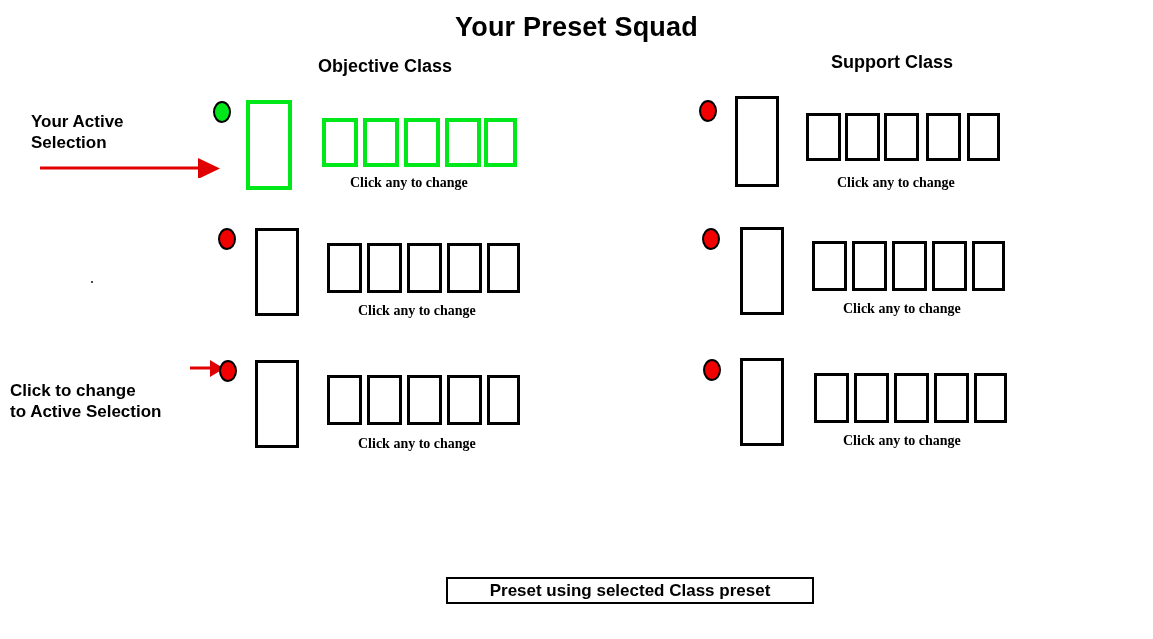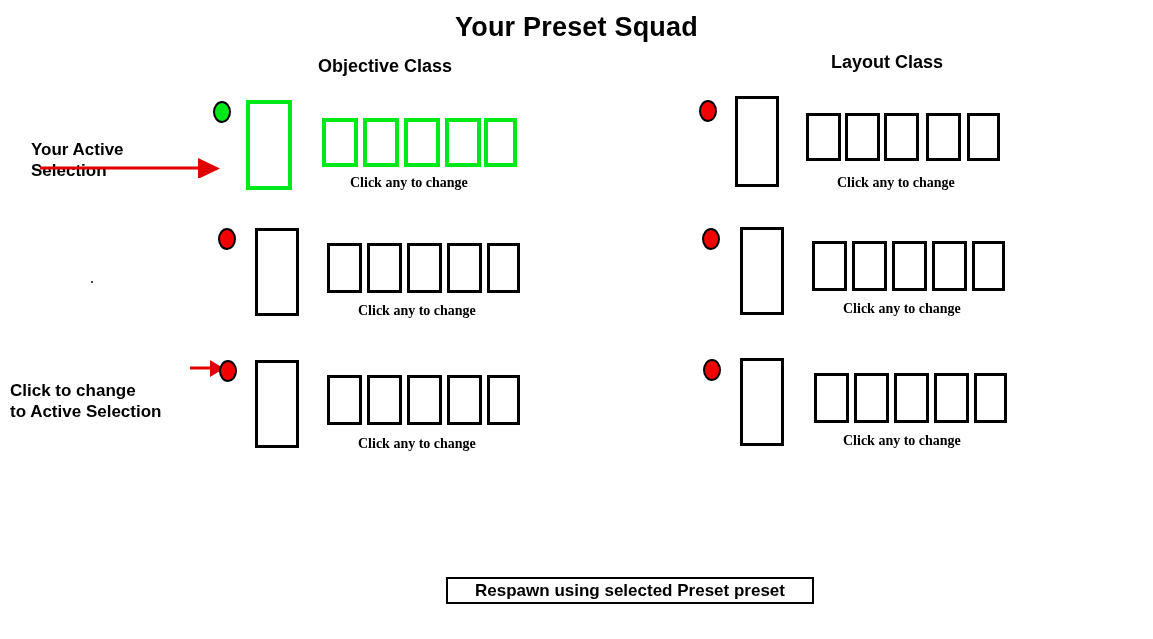--- a/index.html
+++ b/index.html
@@ -43,21 +43,21 @@
 
   
   .annot {
     position: absolute;
     font-family: "Liberation Sans", sans-serif;
     font-weight: bold;
     font-size: 17px;
     line-height: 21px;
     white-space: pre-line;
   }
-  #annot-active  { left: 31px; top: 111px; margin-top: 28px; }
+  #annot-active  { left: 31px; top: 111px; }
   #annot-change  { left: 10px; top: 380px; }
 
   
   .arrow {
     position: absolute;
     pointer-events: none;
   }
   #arrow-active  { left: 38px;  top: 152px; }
   #arrow-change  { left: 190px; top: 358px; }
 
@@ -130,21 +130,21 @@
   }
 </style>
 </head>
 <body>
 
 <div id="screen">
 
   <div class="page-title" id="page-title">Your Preset Squad</div>
 
   <div class="col-heading" id="heading-objective">Objective Class</div>
-  <div class="col-heading" id="heading-support">Layout Class</div>
+  <div class="col-heading" id="heading-support">Support Class</div>
 
   <div class="annot" id="annot-active">Your Active
 Selection</div>
 
   <svg class="arrow" id="arrow-active" width="182" height="26">
     <line x1="2" y1="16" x2="168" y2="16" stroke="#e00000" stroke-width="3"></line>
     <polygon points="160,6 182,16.5 160,27" fill="#e00000"></polygon>
   </svg>
 
   <div class="annot" id="annot-change">Click to change
@@ -217,15 +217,15 @@
     <div class="primary-slot" style="left:740px; top:358px; width:44px; height:88px;"></div>
     <div class="mini-slot" style="left:814px; top:373px; width:35px; height:50px;"></div>
     <div class="mini-slot" style="left:854px; top:373px; width:35px; height:50px;"></div>
     <div class="mini-slot" style="left:894px; top:373px; width:35px; height:50px;"></div>
     <div class="mini-slot" style="left:934px; top:373px; width:35px; height:50px;"></div>
     <div class="mini-slot" style="left:974px; top:373px; width:33px; height:50px;"></div>
     <div class="hint" style="left:843px; top:433px;">Click any to change</div>
   </div>
 
 
-  <div class="flat-button" id="btn-respawn">Respawn using selected Preset preset</div>
+  <div class="flat-button" id="btn-respawn">Preset using selected Class preset</div>
 
 </div>
 
 </body></html>

